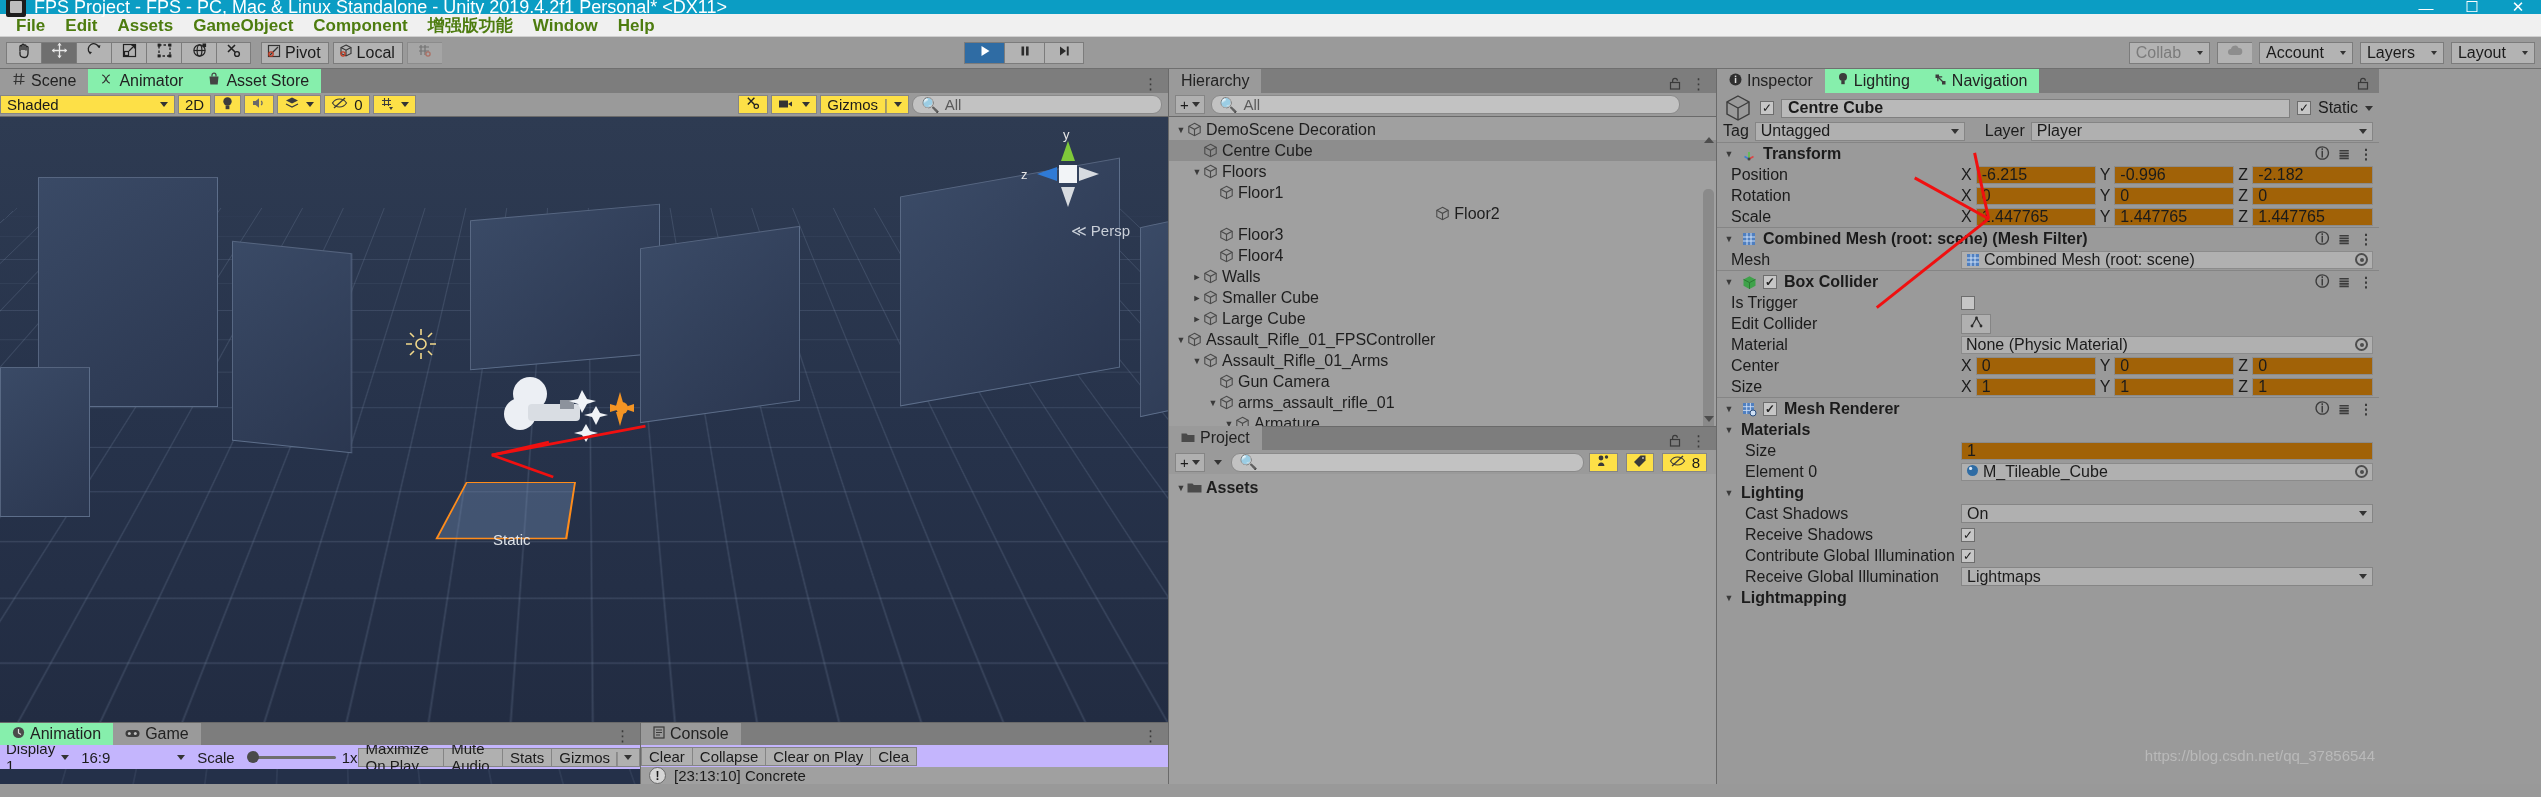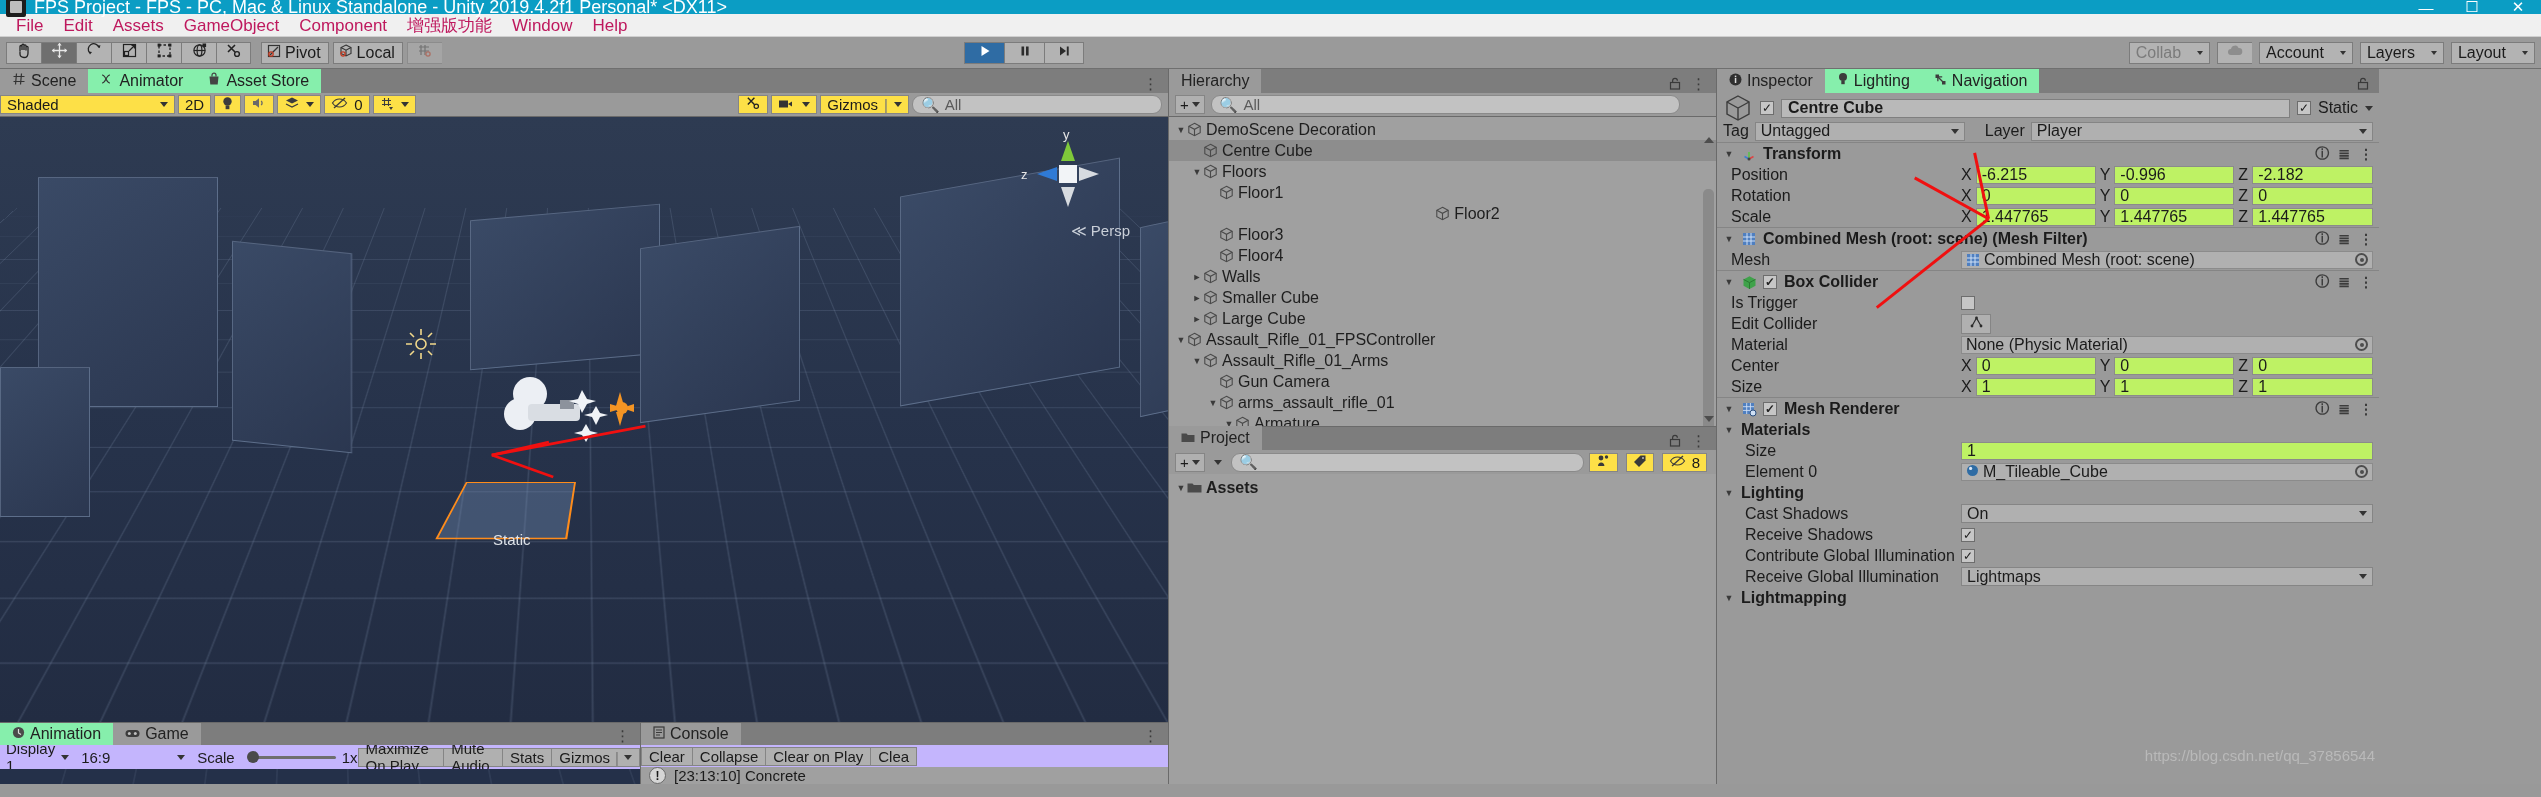--- a/index.html
+++ b/index.html
@@ -9,21 +9,21 @@
   
   .titlebar { height:14px; background:#0b9dc4; display:flex; align-items:center; color:#fff; font-size:18px; }
   .titlebar .app-ico { width:20px; height:20px; margin:0 8px 0 6px; background:#1d1d1d; border-radius:2px; position:relative; flex:none;}
   .titlebar .app-ico:after{content:"";position:absolute;inset:4px;background:#bdbdbd;border-radius:1px;}
   .titlebar .ttl { white-space:nowrap; }
   .win-btns { margin-left:auto; display:flex; height:27px; }
   .win-btns div { width:46px; display:flex; align-items:center; justify-content:center; color:#fff; font-size:15px; }
 
   
   .menubar { height:23px; background:#f0f0f0; display:flex; align-items:center; padding-left:6px; border-bottom:1px solid #cfcfcf; }
-  .menubar span { padding:0 10px; font-size:17px; color:#be185d; line-height:23px; }
+  .menubar span { padding:0 10px; font-size:17px; color:#4d7c0f; line-height:23px;font-weight:bold; }
 
   
   .toolbar { height:32px; background:#9a9a9a; display:flex; align-items:center; padding:0 6px; border-bottom:1px solid #6f6f6f; }
   .tb-group { display:flex; margin-right:10px; }
   .tb-btn { width:35px; height:22px; background:#b3b3b3; border:1px solid #7c7c7c; border-right:none;
             display:flex; align-items:center; justify-content:center; }
   .tb-btn:last-child { border-right:1px solid #7c7c7c; }
   .tb-btn.sel { background:#6f6f6f; }
   .tb-btn.dis { opacity:.45; }
   .pvt { height:22px; background:#b3b3b3; border:1px solid #7c7c7c; display:flex; align-items:center; padding:0 7px 0 4px; font-size:16px; margin-right:4px; gap:3px;}
@@ -118,21 +118,21 @@
   .tagrow { height:22px; display:flex; align-items:center; gap:6px; padding:0 6px; font-size:16px;}
   .ddown { height:19px; background:#b0b0b0; border:1px solid #858585; display:flex; align-items:center; padding:0 5px; font-size:16px;}
   .ddown .caret{margin-left:auto;}
   .comp-head { height:22px; display:flex; align-items:center; gap:7px; padding:0 6px; font-weight:bold; font-size:16px; border-top:1px solid #858585;}
   .comp-head .actions{margin-left:auto;display:flex;gap:9px;align-items:center;color:#3c3c3c;font-size:14px;}
   .prow { height:21px; display:flex; align-items:center; padding:0 6px 0 14px; font-size:16px; }
   .prow .lbl { width:230px; flex:none; }
   .prow .lbl.ind { padding-left:14px; }
   .vec { display:flex; flex:1; gap:4px; }
   .vec .cell { flex:1; display:flex; align-items:center; gap:4px; }
-  .field { flex:1; height:18px; background:#bef264; border:1px solid #8b8b8b; display:flex; align-items:center; padding:0 5px; font-size:16px;}
+  .field { flex:1; height:18px; background:#a16207; border:1px solid #8b8b8b; display:flex; align-items:center; padding:0 5px; font-size:16px;}
   .objfield { flex:1; height:18px; background:#b0b0b0; border:1px solid #8b8b8b; display:flex; align-items:center; gap:4px; padding:0 4px; font-size:16px;}
   .objfield .dot{margin-left:auto;width:13px;height:13px;border-radius:50%;border:2px solid #4d4d4d;display:flex;align-items:center;justify-content:center;}
   .objfield .dot i{width:4px;height:4px;border-radius:50%;background:#4d4d4d;display:block;}
   .foldrow{height:21px;display:flex;align-items:center;gap:6px;padding:0 6px;font-size:16px;font-weight:bold;}
   .editbtn{width:30px;height:20px;background:#b0b0b0;border:1px solid #858585;display:flex;align-items:center;justify-content:center;}
   .watermark{position:absolute;right:4px;bottom:20px;color:#b9b9b9;font-size:15px;}
   .mini-ico{width:14px;height:14px;flex:none;}
 </style>
 </head>
 <body>

